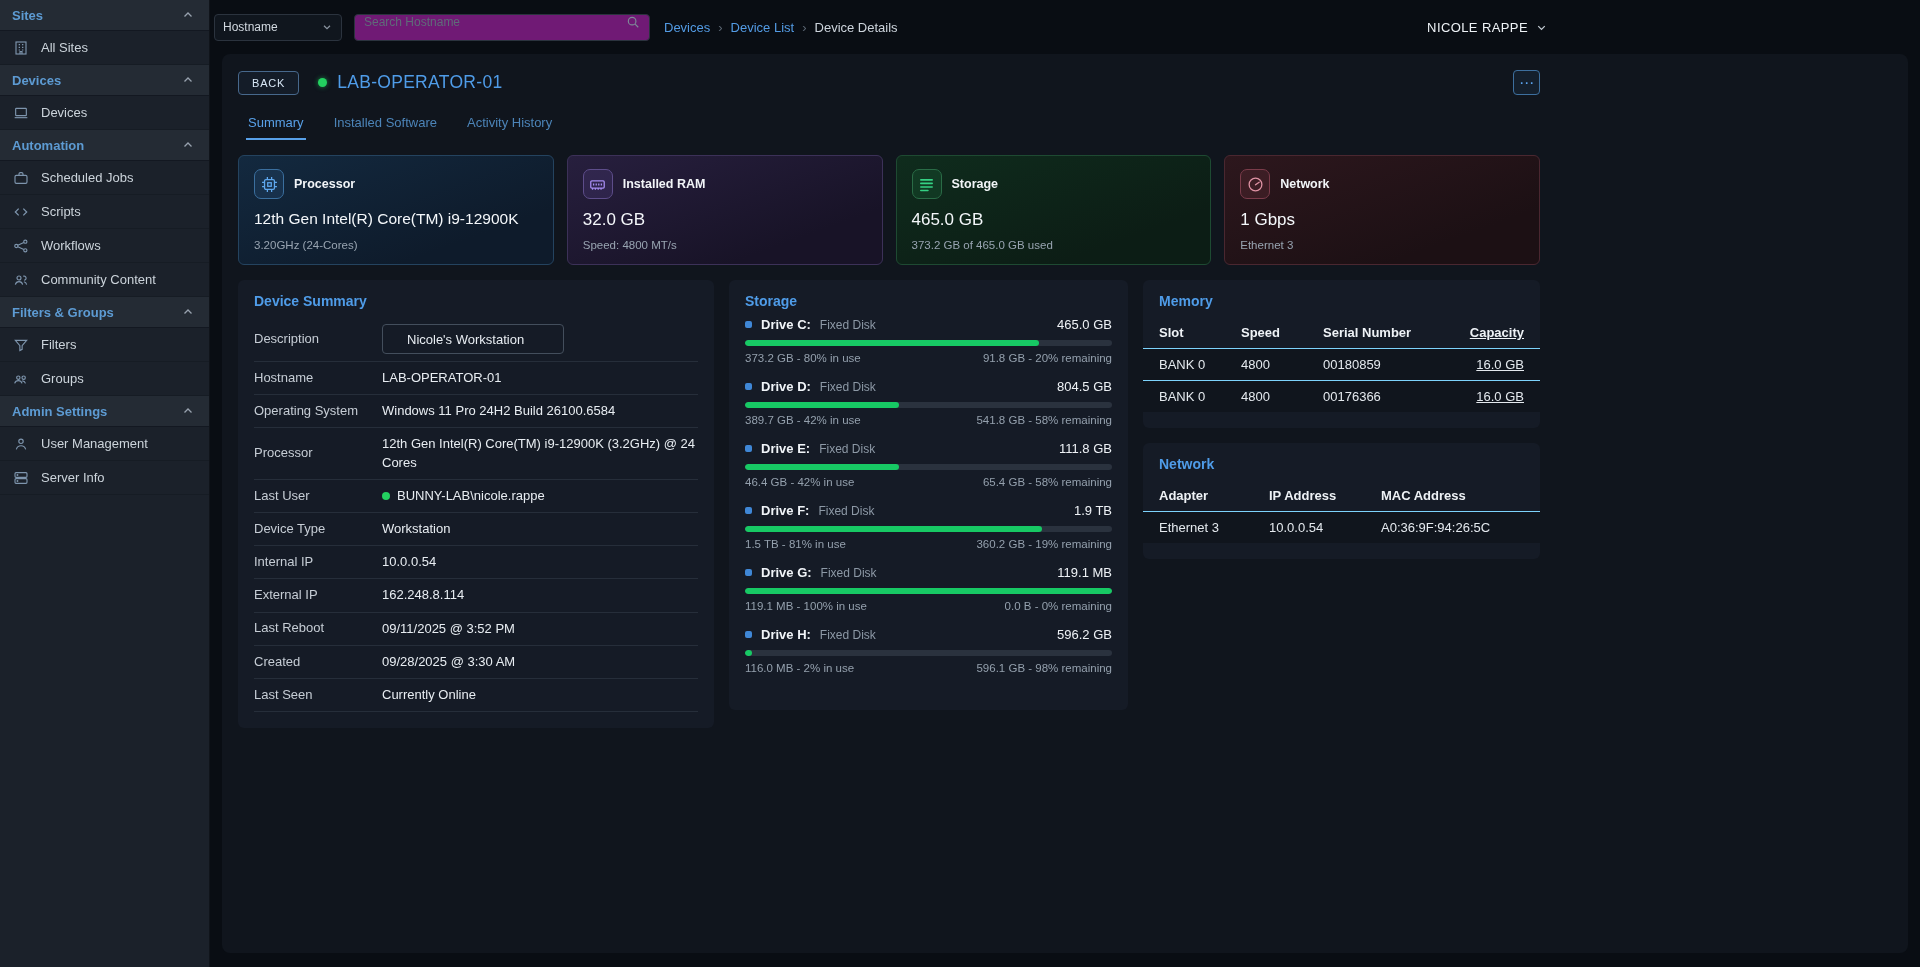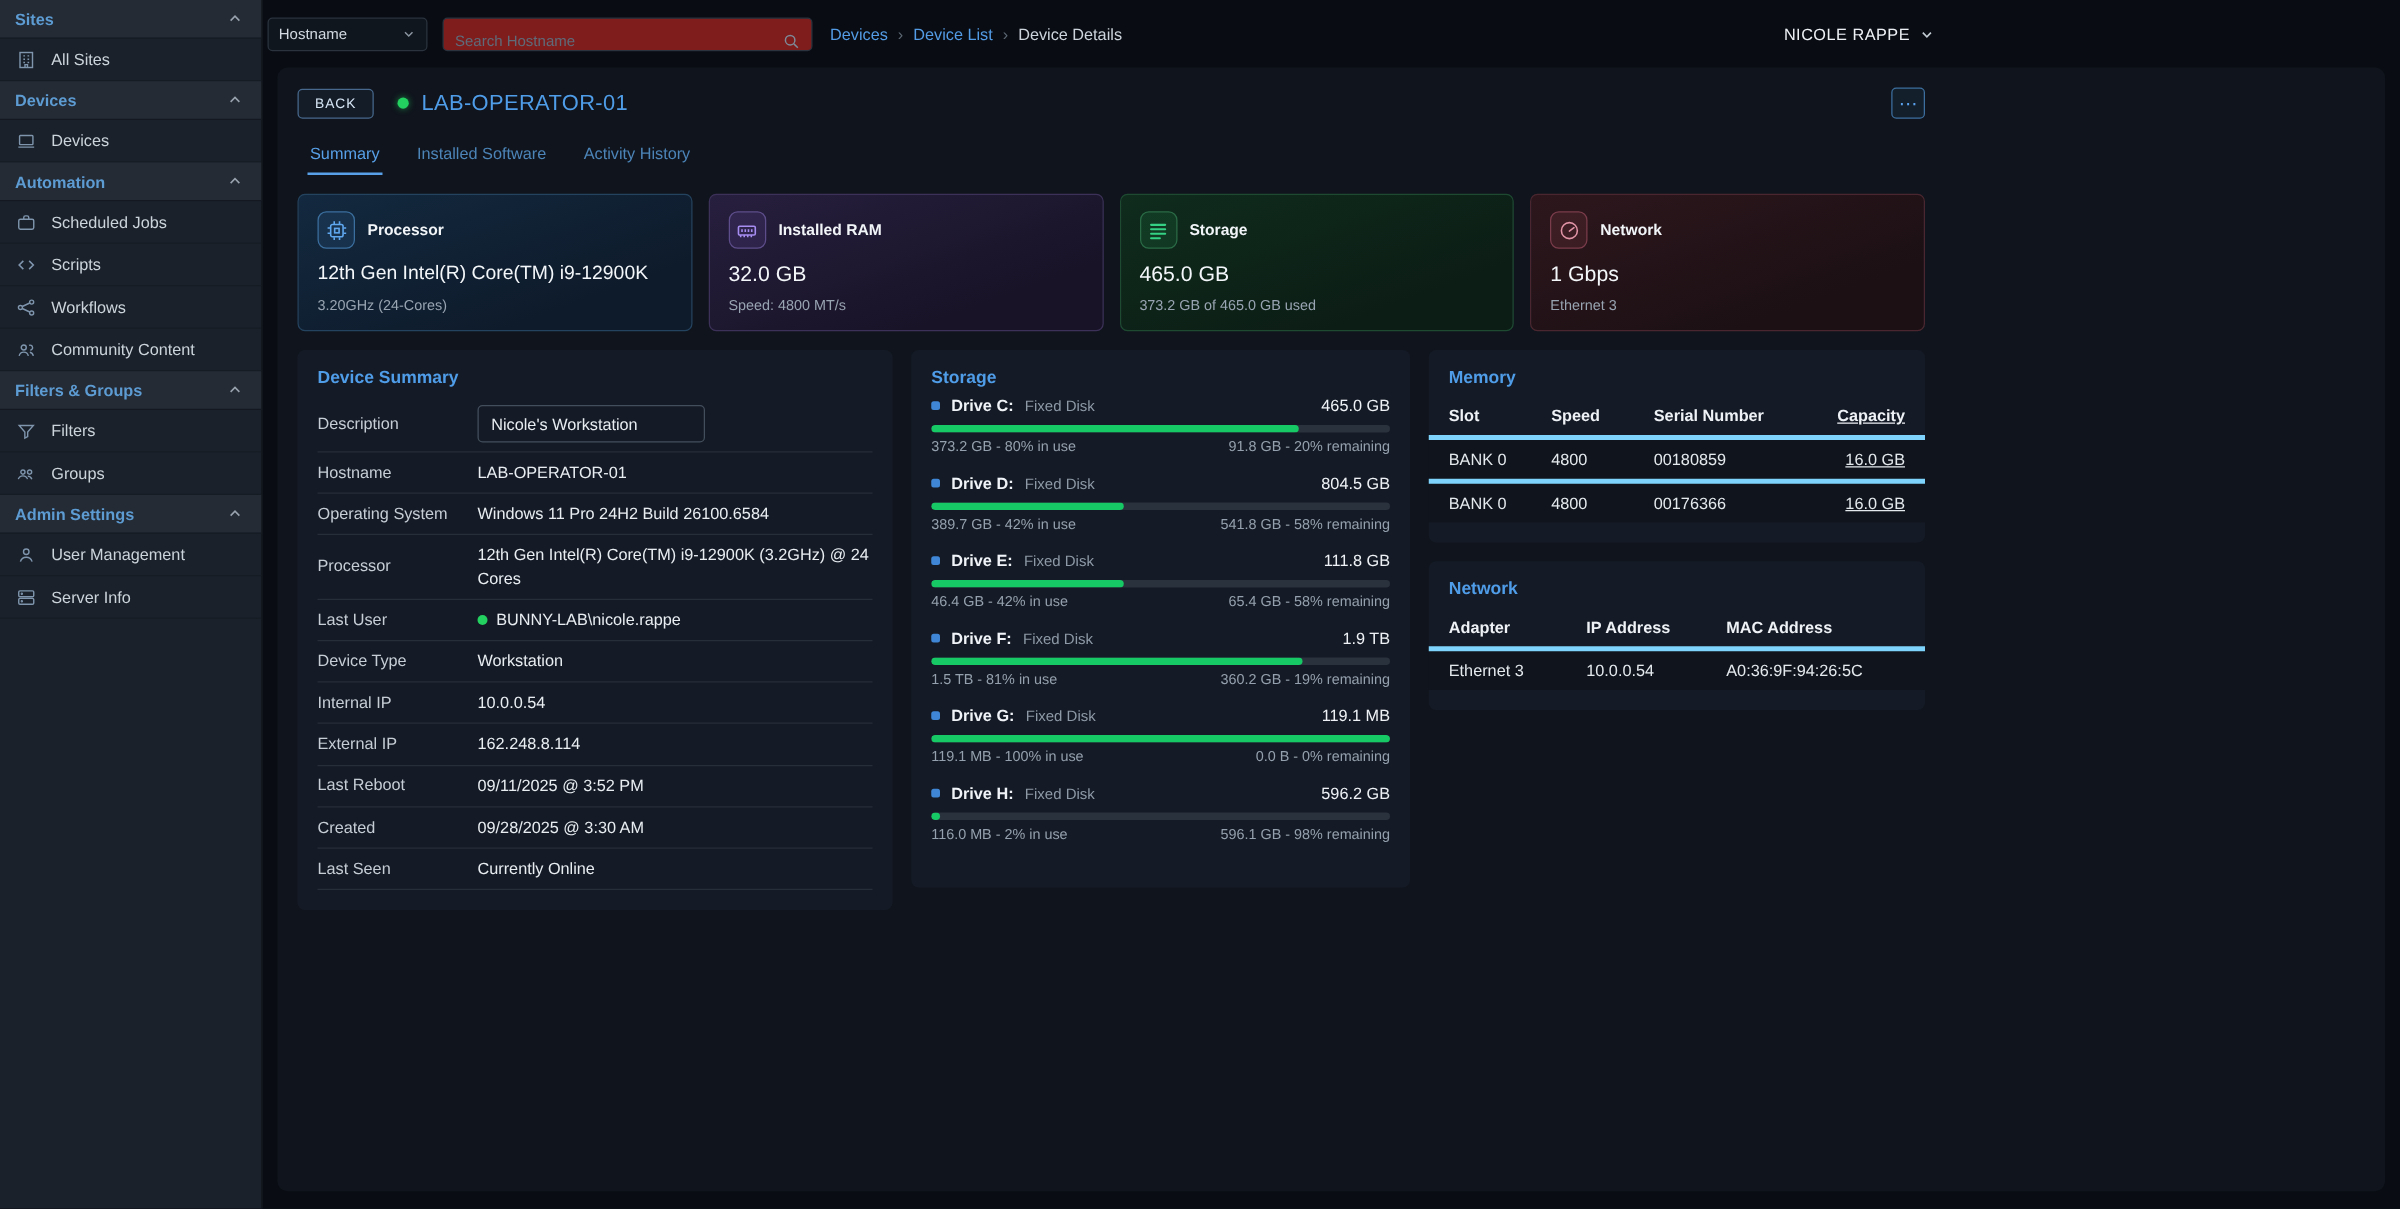--- a/index.html
+++ b/index.html
@@ -17,21 +17,21 @@
   .nav-header { height:31px; display:flex; align-items:center; justify-content:space-between; padding:0 14px 0 12px; background:#242b34; color:#5d9bd3; font-size:13px; font-weight:700; cursor:pointer; border-bottom:1px solid #131821; }
   .nav-header .chev { color:#98a2ae; display:flex; }
   .nav-item { height:34px; display:flex; align-items:center; gap:11px; padding:0 12px; color:#ccd4db; font-size:13px; cursor:pointer; border-bottom:1px solid #161c24; }
   .nav-icon { width:18px; height:18px; display:flex; align-items:center; justify-content:center; color:#7e95ad; flex-shrink:0; }
 
   
   .main { flex:1; display:flex; flex-direction:column; min-width:0; }
   .topbar { height:54px; display:flex; align-items:center; padding-left:4px; }
   .hostname-select { width:128px; height:27px; background:#10161e; border:1px solid #2b333e; border-radius:4px; display:flex; align-items:center; justify-content:space-between; padding:0 8px; font-size:12px; color:#d2d9e0; cursor:pointer; }
   .hostname-select .chev { color:#8a94a0; display:flex; }
-  .search-box { width:296px; height:27px; margin-left:12px; background:#7f1d1d; border:1px solid #2b333e; border-radius:4px; display:flex; align-items:flex-end; padding:0 9px; }
+  .search-box { width:296px; height:27px; margin-left:12px; background:#701a75; border:1px solid #2b333e; border-radius:4px; display:flex; align-items:flex-start; padding:0 9px; }
   .search-box input { flex:1; background:transparent; border:none; outline:none; color:#d2d9e0; font-size:12px; font-family:inherit; }
   .search-box input::placeholder { color:#5f6b79; }
   .search-box .mag { color:#7e8a98; display:flex; }
   .breadcrumb { margin-left:14px; display:flex; align-items:center; gap:8px; font-size:13px; }
   .breadcrumb a { color:#539be4; text-decoration:none; cursor:pointer; }
   .breadcrumb .sep { color:#5b6673; font-size:13px; }
   .breadcrumb .current { color:#cdd4dc; }
   .user-menu { margin-left:auto; margin-right:372px; display:flex; align-items:center; gap:7px; color:#eef2f6; font-size:13px; letter-spacing:.4px; cursor:pointer; }
   .user-menu .chev { color:#c2cad2; display:flex; }
 
@@ -74,40 +74,40 @@
   .panel-title { font-size:14px; color:#4f9ce8; margin-bottom:8px; }
   .panel-summary { width:476px; min-height:430px; }
   .panel-storage { width:399px; min-height:430px; }
   .right-col { width:397px; display:flex; flex-direction:column; gap:15px; }
   .right-col .panel { width:100%; }
 
   
   .srow { display:flex; align-items:center; padding:7px 0; border-bottom:1px solid #262e3a; font-size:13px; min-height:33px; }
   .slabel { width:128px; flex-shrink:0; color:#c6cdd5; line-height:1.25; }
   .sval { flex:1; color:#e8edf2; line-height:1.4; display:flex; align-items:center; gap:7px; }
-  .desc-input { width:182px; height:30px; background:transparent; border:1px solid #434e5c; border-radius:4px; color:#e8edf2; font-size:13px; padding:0 10px; font-family:inherit; outline:none; }
+  .desc-input { width:182px; height:30px; background:transparent; border:1px solid #434e5c; border-radius:4px; color:#e8edf2; font-size:13px; padding:0 24px; font-family:inherit; outline:none; }
   .user-dot { width:8px; height:8px; border-radius:50%; background:#23d160; flex-shrink:0; }
 
   
   .drive { margin-bottom:15px; }
   .drive-head { display:flex; align-items:center; font-size:13px; }
   .drive-bullet { width:7px; height:7px; border-radius:2px; background:#3f87d6; margin-right:9px; flex-shrink:0; }
   .drive-name { font-weight:700; color:#f0f4f8; }
   .drive-type { margin-left:9px; color:#8d99a6; font-size:12px; }
   .drive-size { margin-left:auto; color:#eef2f6; }
   .bar { height:6px; background:#2a323e; border-radius:3px; margin:8px 0 6px; overflow:hidden; }
   .bar-fill { height:100%; background:#17c964; border-radius:3px; }
   .drive-foot { display:flex; justify-content:space-between; font-size:11.5px; color:#94a0ad; }
 
   
   .tbl-head, .tbl-row { display:grid; align-items:center; font-size:13px; margin:0 -16px; padding:8px 16px; }
   .mem .tbl-head, .mem .tbl-row { grid-template-columns:82px 82px 125px 1fr; }
   .net .tbl-head, .net .tbl-row { grid-template-columns:110px 112px 1fr; }
   .tbl-head { font-weight:700; color:#eef2f6; }
-  .tbl-row { border-top:4px solid #7dd3fc; background:rgba(8,12,17,.38); color:#e4e9ee; }
+  .tbl-row { border-top:1px solid #7dd3fc; background:rgba(8,12,17,.38); color:#e4e9ee; }
   .cell-right { text-align:right;text-decoration:underline; }
 </style>
 </head>
 <body>
 
 <div class="app">
 
   <aside class="sidebar">
 
     <nav class="nav">

